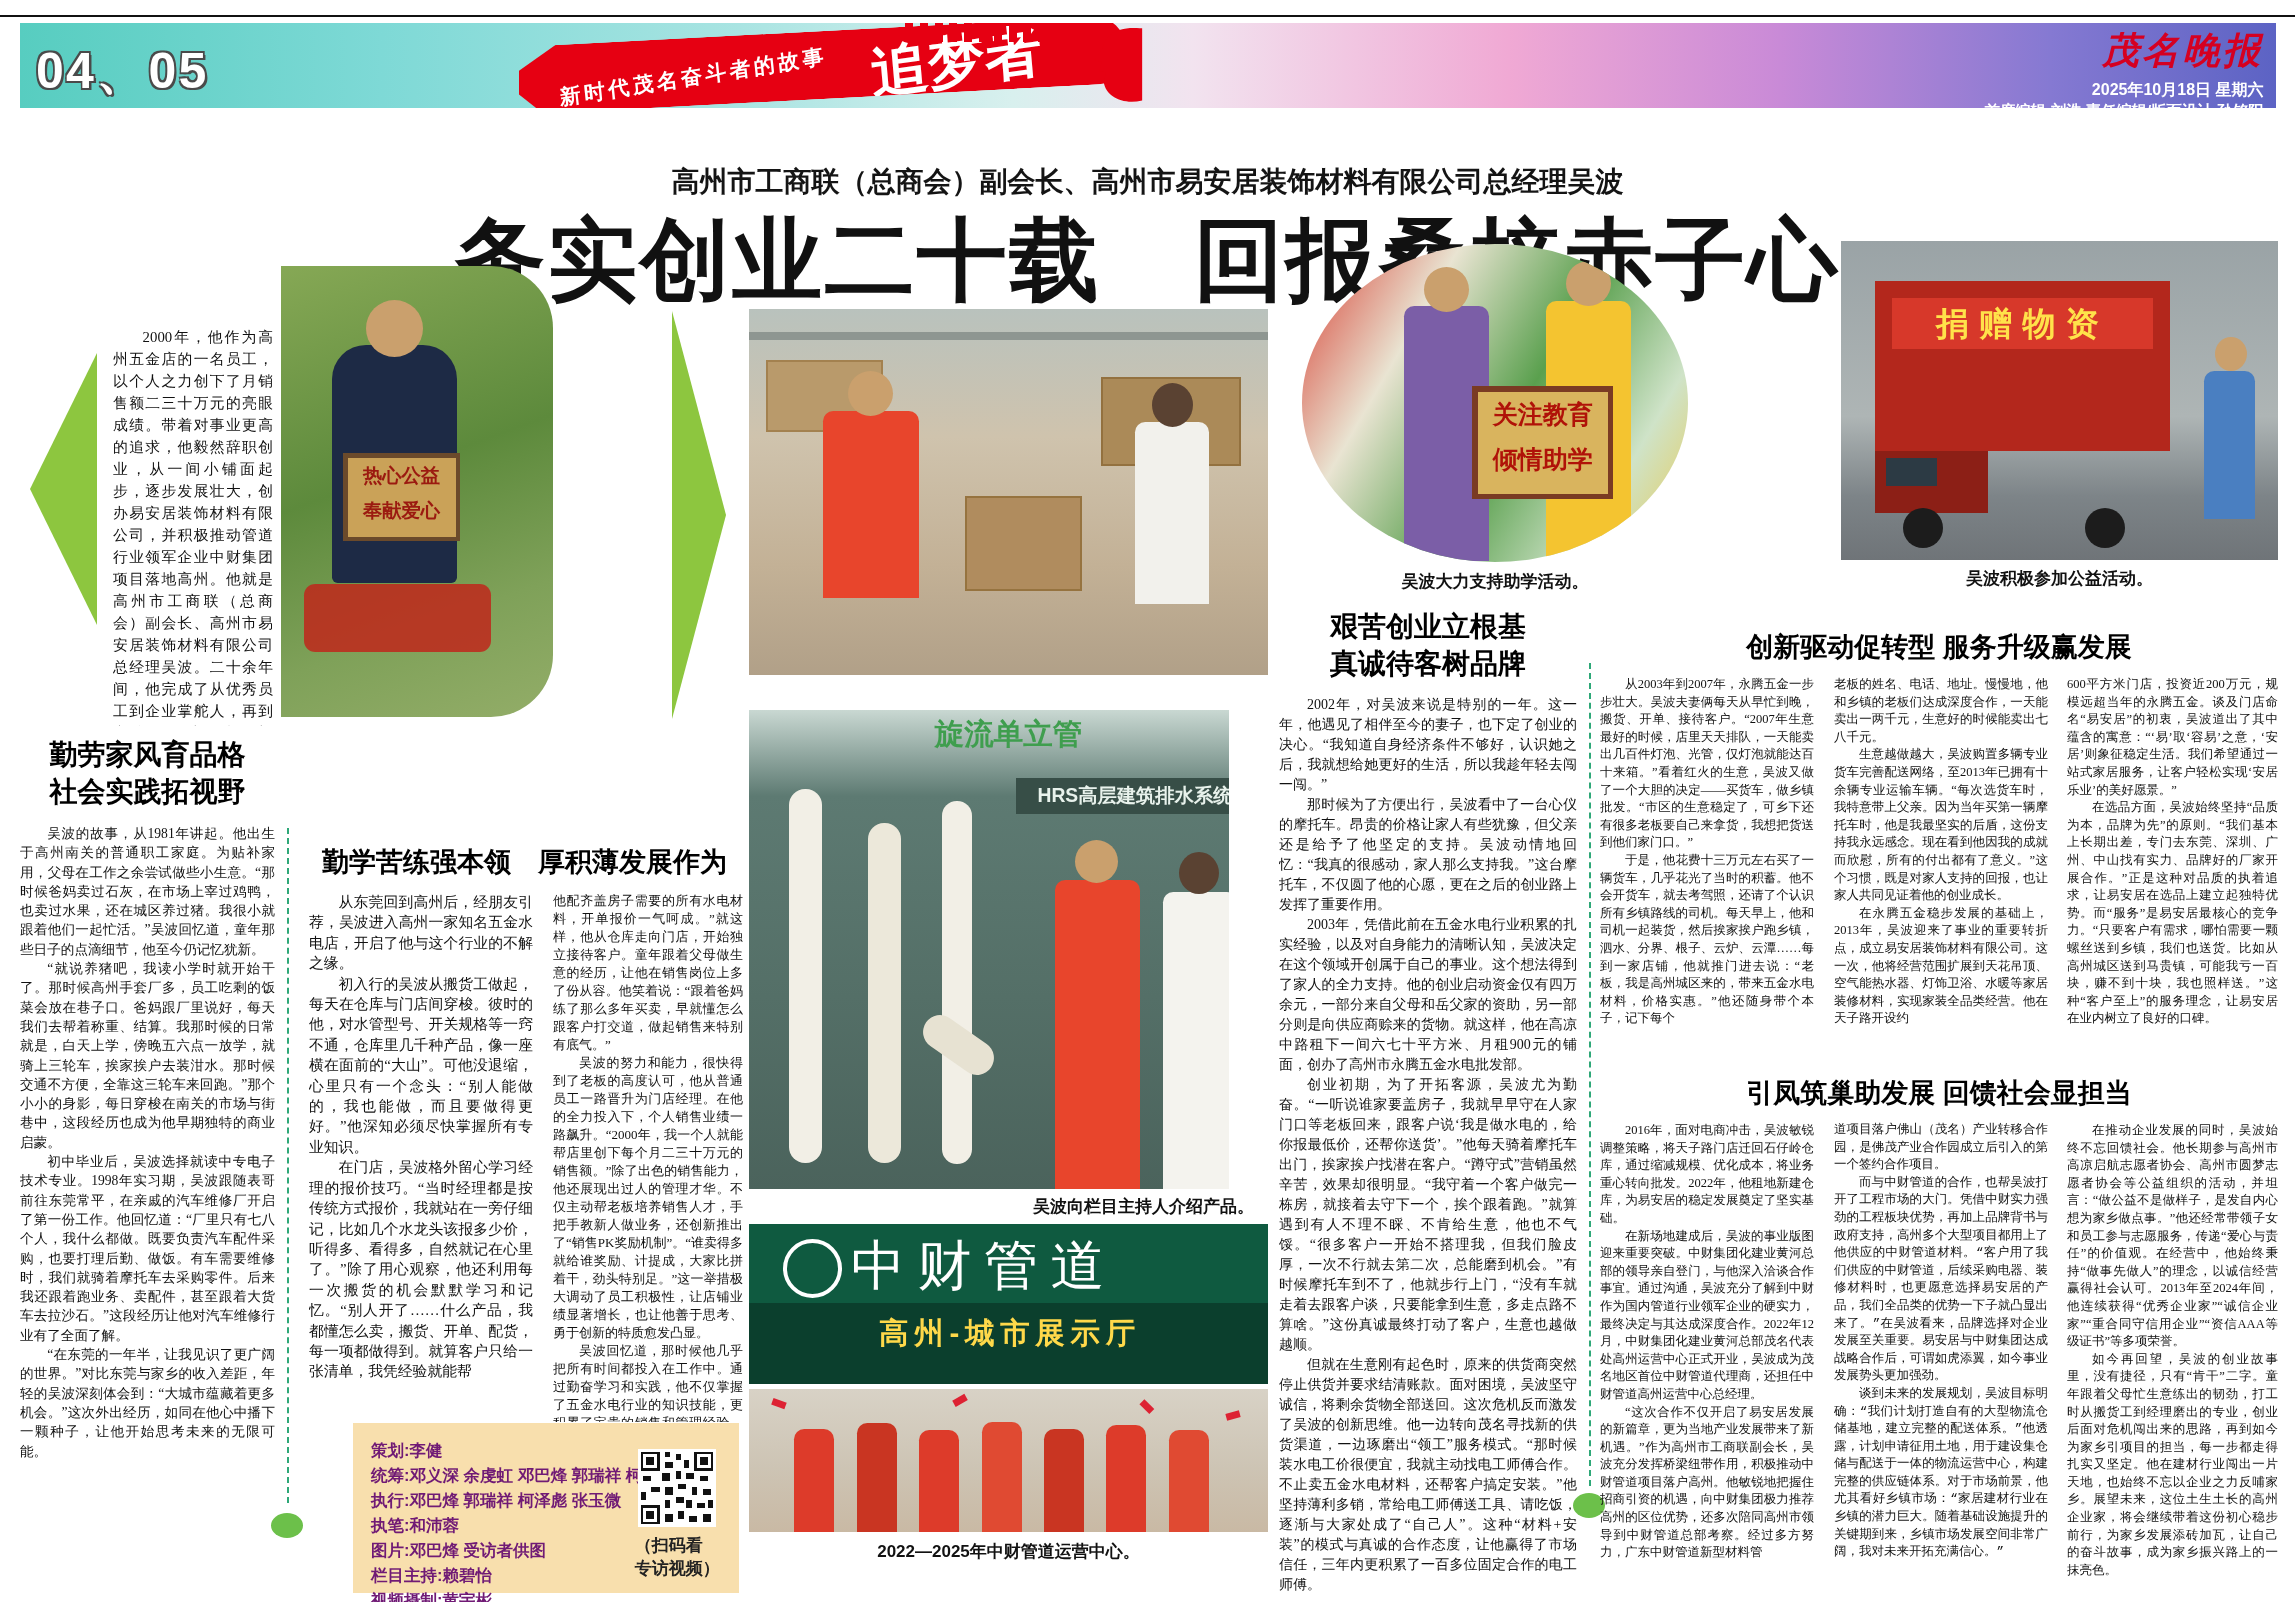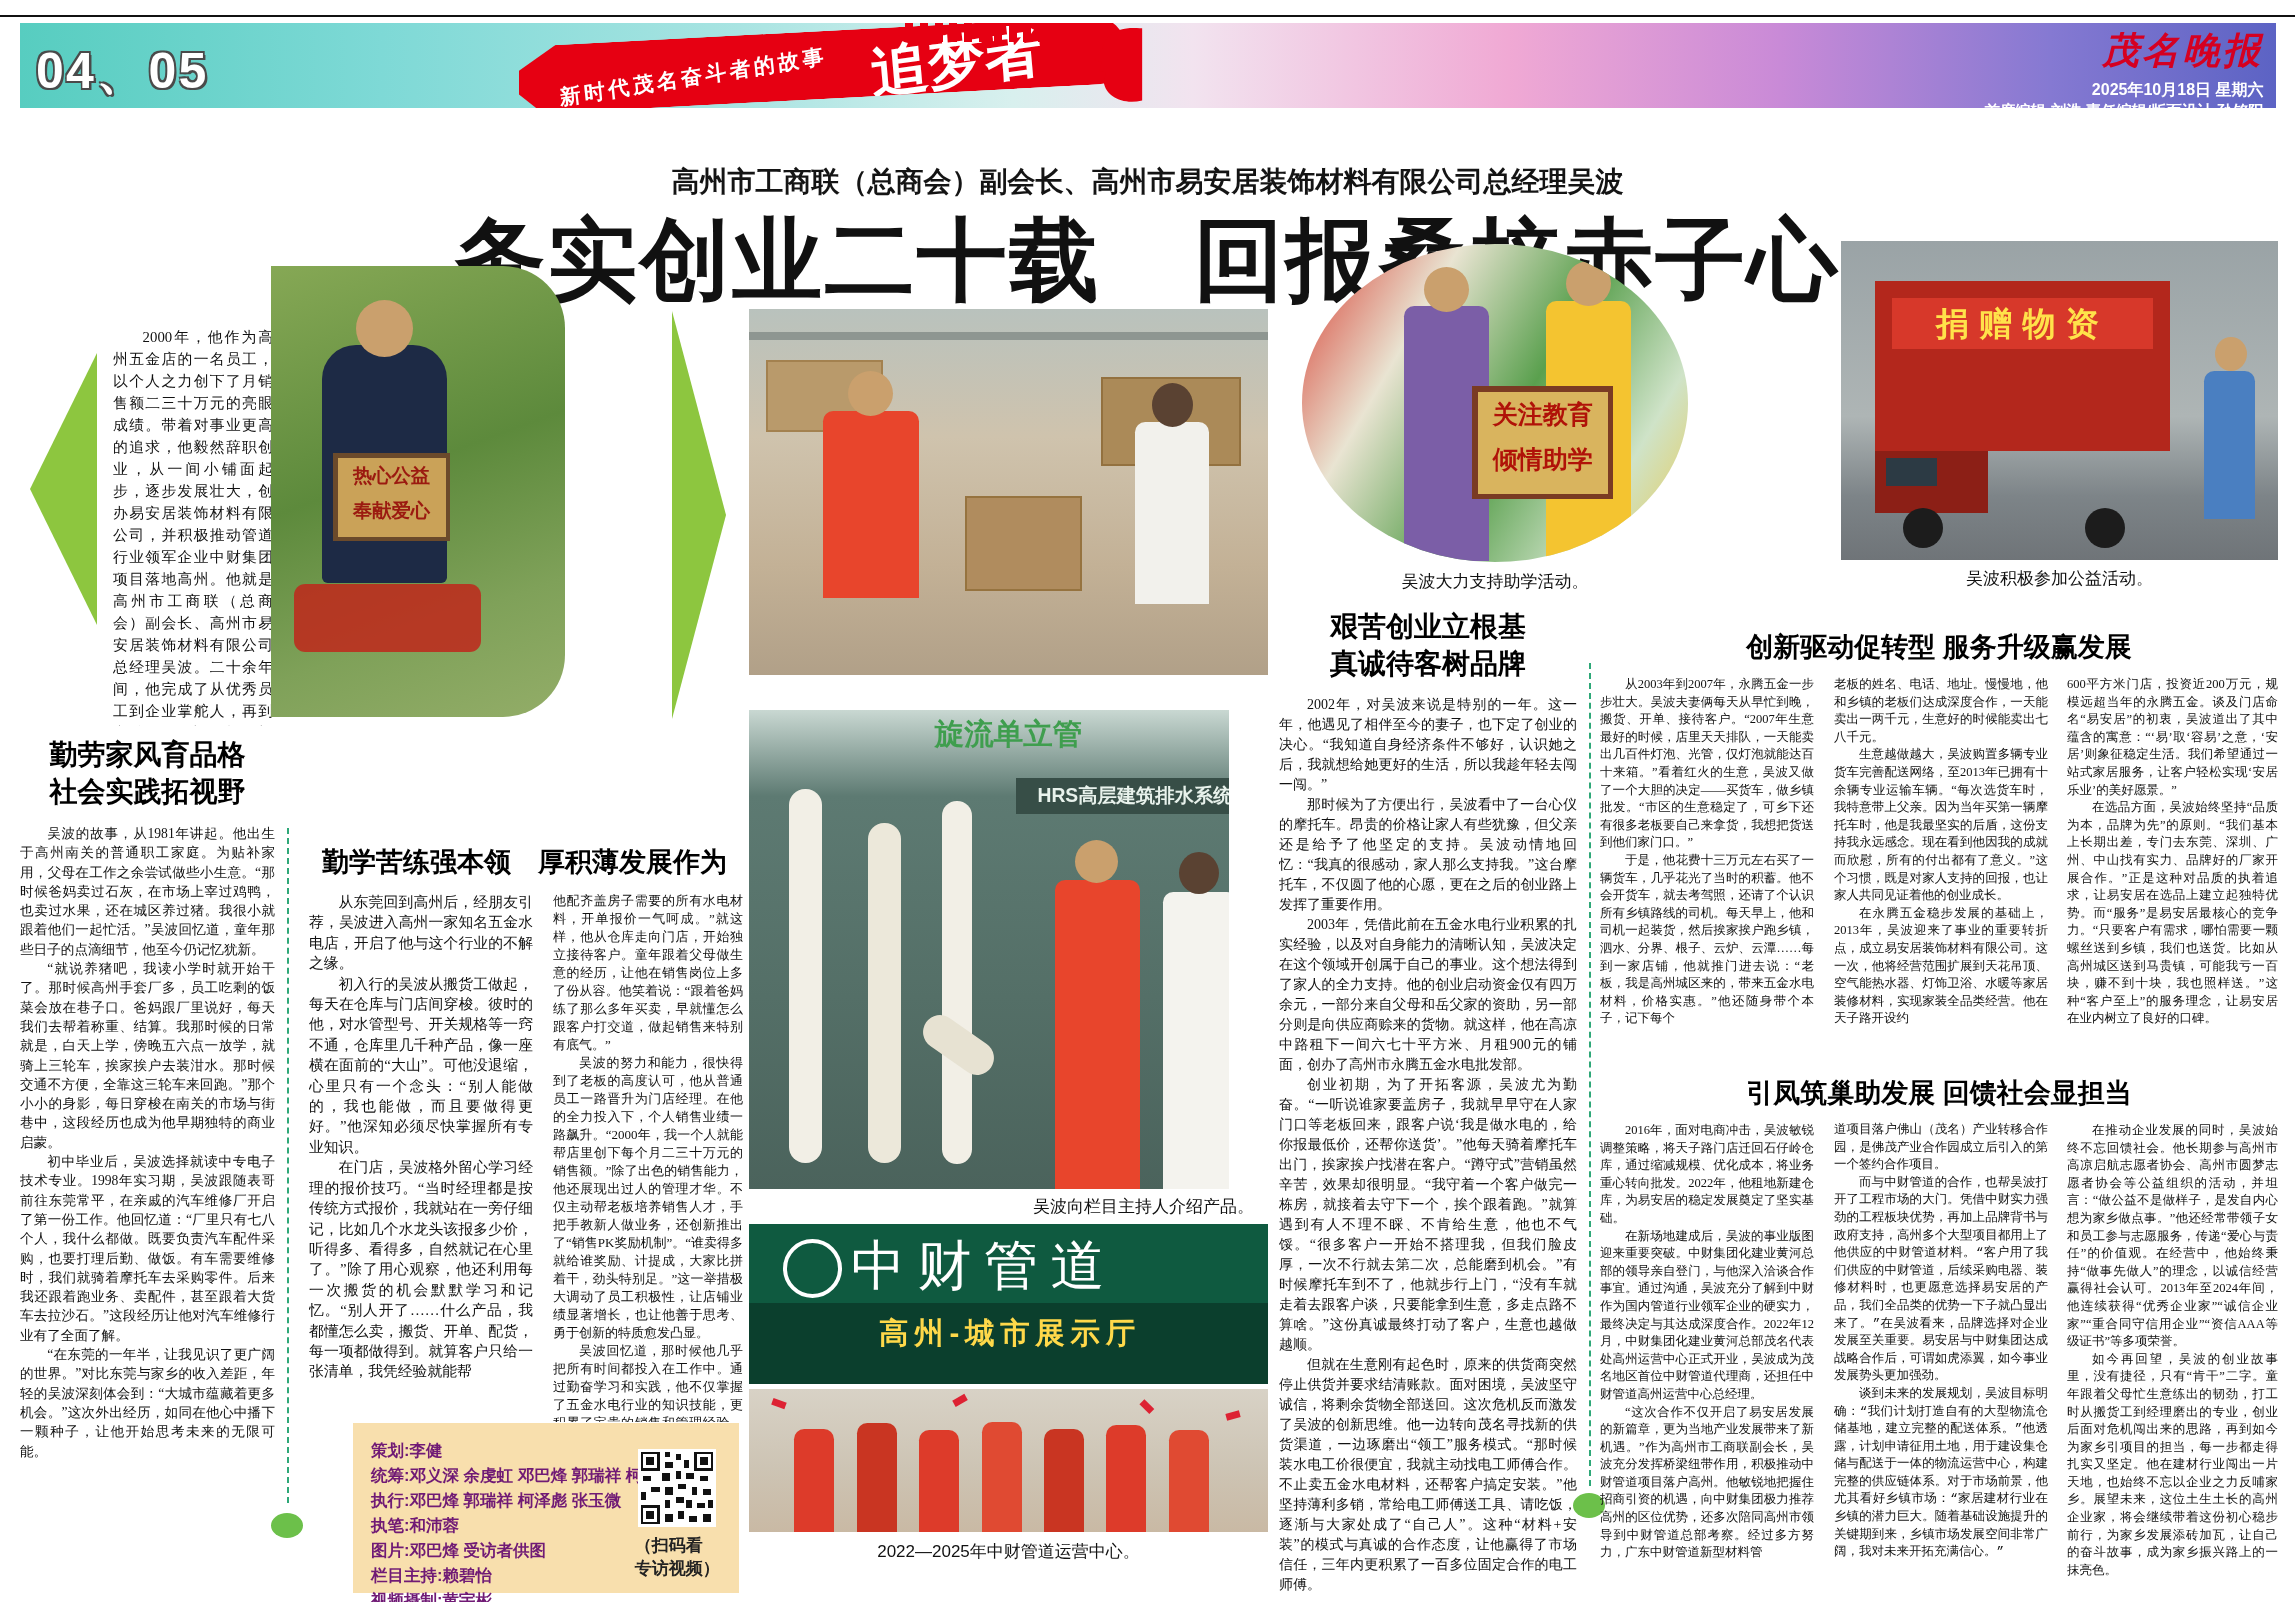--- a/index.html
+++ b/index.html
@@ -38,21 +38,21 @@
   
   .arrow-left{width:0;height:0;border-top:136px solid transparent;border-bottom:136px solid transparent;
           border-right:67px solid #8dc63f;}
   .arrow-right{width:0;height:0;border-top:204px solid transparent;border-bottom:204px solid transparent;
           border-left:54px solid #8dc63f;}
   
   .body-col{font-family:"Liberation Serif",serif;text-align:justify;color:#111;overflow:hidden;}
   .body-col p{margin:0;text-indent:2em;}
   .body-col p.noindent{text-indent:0;}
   .sec-heading{font-family:"Liberation Sans",sans-serif;font-weight:900;color:#000;text-align:center;}
-  .caption{font-family:"Liberation Sans",sans-serif;font-weight:normal;font-size:17px;color:#111;}
+  .caption{font-family:"Liberation Sans",sans-serif;font-weight:bold;font-size:17px;color:#111;}
   .vdash{border-left:2.8px dashed #2ea878;}
   .gdot{width:32px;height:25px;border-radius:50%;background:#6cc04a;}
   
   .photo{overflow:hidden;}
   .fig{position:absolute;border-radius:10.2px 10.2px 0 0;}
   
   #credits{background:#f8dfad;}
   #credits .row{font-family:"Liberation Sans",sans-serif;font-size:16.5px;font-weight:bold;
         color:#701a75;line-height:25px;white-space:nowrap;}
   #qr-note{font-family:"Liberation Sans",sans-serif;font-size:17px;font-weight:bold;color:#222;line-height:23px;}
@@ -82,21 +82,21 @@
   </div>
 
   <div id="kicker">高州市工商联（总商会）副会长、高州市易安居装饰材料有限公司总经理吴波</div>
   <div id="main-title">务实创业二十载　回报桑梓赤子心</div>
 
   <div class="abs arrow-left" style="left:29.5px;top:353px;"></div>
   <div class="abs body-col" style="left:113px;top:326px;width:160px;height:400px;font-size:14.8px;line-height:22px;">
     <p class="noindent" style="text-indent:2em;">2000年，他作为高州五金店的一名员工，以个人之力创下了月销售额二三十万元的亮眼成绩。带着对事业更高的追求，他毅然辞职创业，从一间小铺面起步，逐步发展壮大，创办易安居装饰材料有限公司，并积极推动管道行业领军企业中财集团项目落地高州。他就是高州市工商联（总商会）副会长、高州市易安居装饰材料有限公司总经理吴波。二十余年间，他完成了从优秀员工到企业掌舵人，再到家乡发展助推者的蜕变，书写了一段励志的创业故事。</p>
   </div>
 
-  <div class="abs photo" style="left:271px;top:266px;width:294px;height:451px;border-radius:0 62px 62px 0;
+  <div class="abs photo" style="left:281px;top:266px;width:272px;height:451px;border-radius:0 62px 62px 0;
        background:linear-gradient(160deg,#86a855 0%,#5d8a3c 45%,#7fa159 75%,#93ad68 100%);">
     <div class="abs" style="left:51px;top:79px;width:125px;height:238px;background:#1d2a45;border-radius:34px 34px 5.7px 5.7px;"></div>
     <div class="abs" style="left:85px;top:34px;width:57px;height:57px;background:#caa06d;border-radius:50%;"></div>
     <div class="abs" style="left:62px;top:187px;width:108px;height:79px;background:#6b4a2b;padding:4.5px;">
       <div style="width:100%;height:100%;background:#caa258;text-align:center;color:#9b1a10;
            font-family:'Liberation Sans',sans-serif;font-weight:bold;font-size:19.3px;line-height:35px;">
         <div>热心公益</div>
         <div>奉献爱心</div>
       </div>
     </div>

